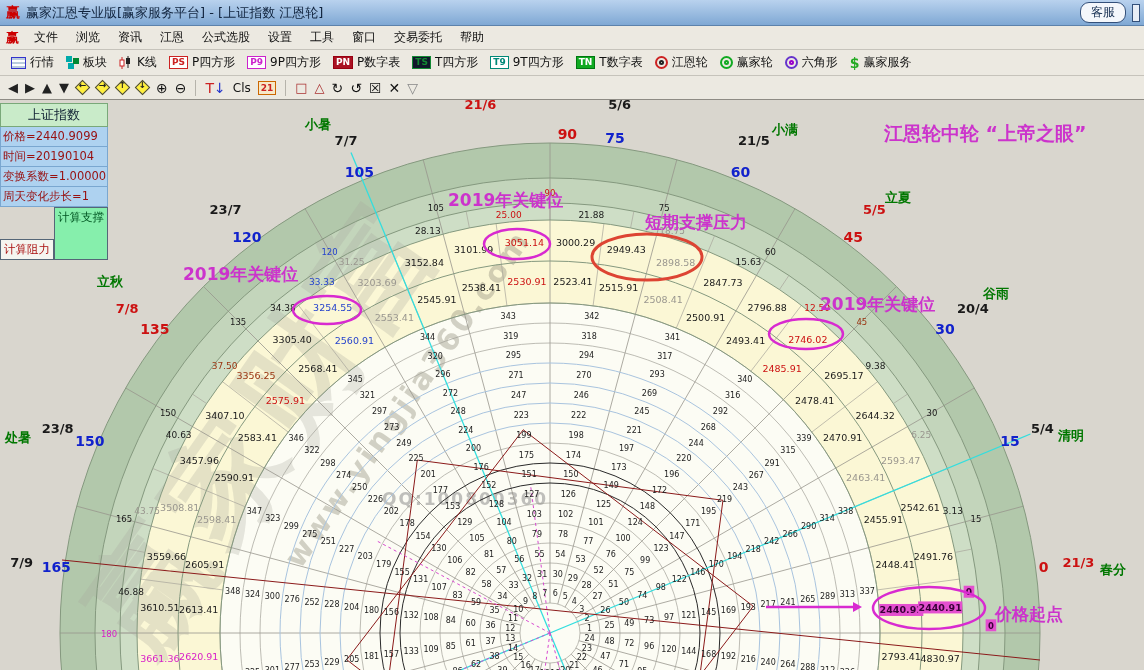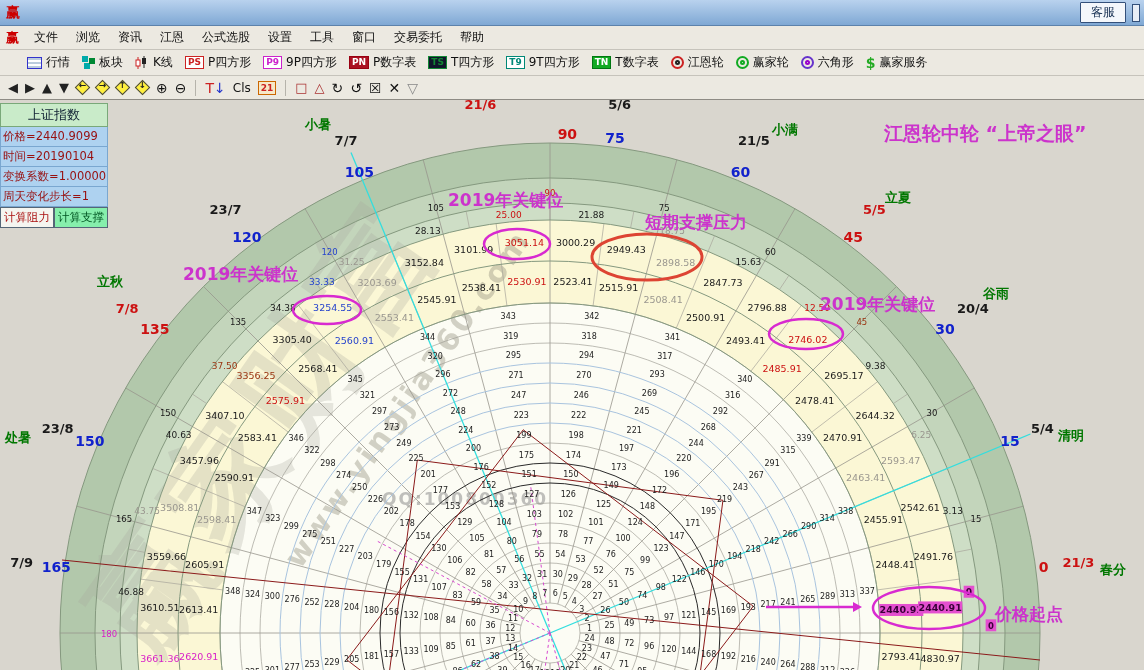--- a/index.html
+++ b/index.html
@@ -4,28 +4,28 @@
 <style>
   * { margin:0; padding:0; box-sizing:border-box; }
   html,body { width:1144px; height:670px; overflow:hidden; }
   body { font-family:"DejaVu Sans","Liberation Sans",sans-serif; font-size:12px; background:#d9d6ce; }
 
   
   .titlebar { height:26px; background:linear-gradient(#b9d2ee,#7fa8d4); display:flex; align-items:center; padding:0 4px; border-bottom:1px solid #5c82ab; }
   .win-icon { color:#c00; font-weight:bold; font-size:14px; margin:0 6px 0 2px; }
   .title-text { color:#10233d; font-size:13px; }
   .titlebar-spacer { flex:1; }
-  .kefu-btn { background:#f4f7fb; border:1px solid #33507a; border-radius:1px; font-size:12px; padding:1px 10px; color:#102a4d; margin-right:6px; }
+  .kefu-btn { background:#f4f7fb; border:1px solid #33507a; border-radius:9px; font-size:12px; padding:1px 10px; color:#102a4d; margin-right:6px; }
   .title-sliver { width:8px; height:18px; background:#e8eef6; border:1px solid #33507a; }
 
   .menubar { height:24px; background:#ece9e1; display:flex; align-items:center; border-bottom:1px solid #c6c3bb; padding-left:4px; }
   .menubar .win-icon { font-size:13px; }
   .menu-item { padding:3px 9px; color:#111; cursor:default;text-align:right; }
 
-  .toolbar1 { height:26px; background:#ece9e1; display:flex; align-items:center; border-bottom:1px solid #c6c3bb; padding-left:22px; gap:2px; }
+  .toolbar1 { height:26px; background:#ece9e1; display:flex; align-items:center; border-bottom:1px solid #c6c3bb; padding-left:6px; gap:2px; }
   .tb-item { display:flex; align-items:center; gap:4px; padding:2px 5px; color:#111; }
   .badge { font-size:9px; font-weight:bold; padding:0 2px; border:1px solid; line-height:11px; }
   .badge.outline-red    { color:#c22; border-color:#c22; background:#fff; }
   .badge.outline-magenta{ color:#c2c; border-color:#c2c; background:#fff; }
   .badge.solid-maroon   { color:#fff; border-color:#901; background:#a12;text-align:center; }
   .badge.outline-green  { color:#183; border-color:#183; background:#0f172a; }
   .badge.outline-teal   { color:#087; border-color:#087; background:#fff; }
   .badge.solid-green    { color:#fff; border-color:#071; background:#1a2; }
   .icon-grid { width:15px; height:12px; border:1px solid #33c; background:
       repeating-linear-gradient(#bcd 0 2px, #fff 2px 4px); }
@@ -54,28 +54,29 @@
 
   
   .chart-area { position:relative; width:1144px; height:656px; background:#d9d6ce; overflow:hidden; }
   svg text { font-family:"DejaVu Sans","Liberation Sans",sans-serif; }
 
   .side-panel { position:absolute; left:0; top:3px; width:108px; z-index:5; font-size:12px; }
   .sp-title { background:#c9ebc9; border:1px solid #79a879; color:#123; text-align:center; padding:2px 0; font-size:13px; }
   .sp-row { background:#aed2f0; border:1px solid #7aa7d0; border-top:none; color:#971010; padding:2px 1px 2px 2px; white-space:nowrap; overflow:hidden; font-size:11.5px; }
   .sp-btns { display:flex; }
   .sp-btn { flex:1; border:1px solid #567; padding:2px 0; text-align:center; font-size:11.5px; }
-  .sp-btn.resist { background:#f5f5f0; color:#a11; }
+  .sp-btn.resist { background:#f5f5f0; color:#a11;margin-top:32px; }
   .sp-btn.support { background:#86efac; color:#052; }
 </style>
 </head>
 <body>
 
 <div class="titlebar">
   <span class="win-icon">赢</span>
+  <span class="title-text">赢家江恩专业版[赢家服务平台] - [上证指数 江恩轮]</span>
   <span class="titlebar-spacer"></span>
   <button class="kefu-btn">客服</button>
   <span class="title-sliver"></span>
 </div>
 
 <div class="menubar">
   <span class="win-icon">赢</span>
   <span id="menu-items" style="display:flex">
       <span class="menu-item">文件</span>
       <span class="menu-item">浏览</span>

